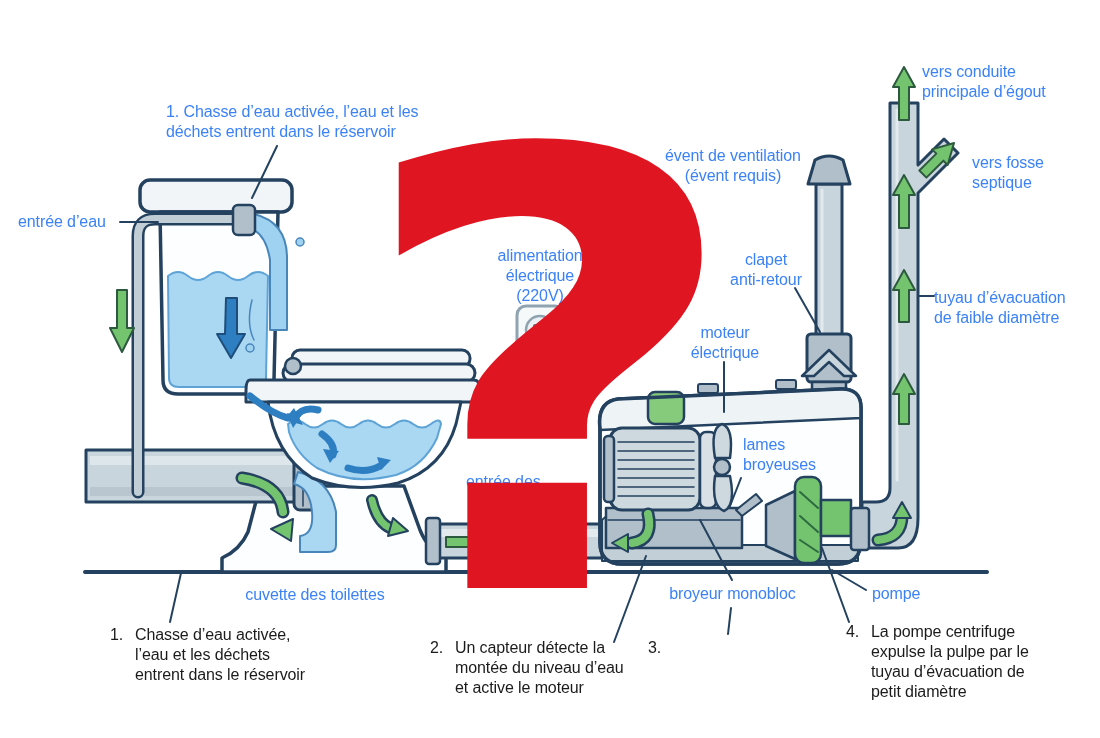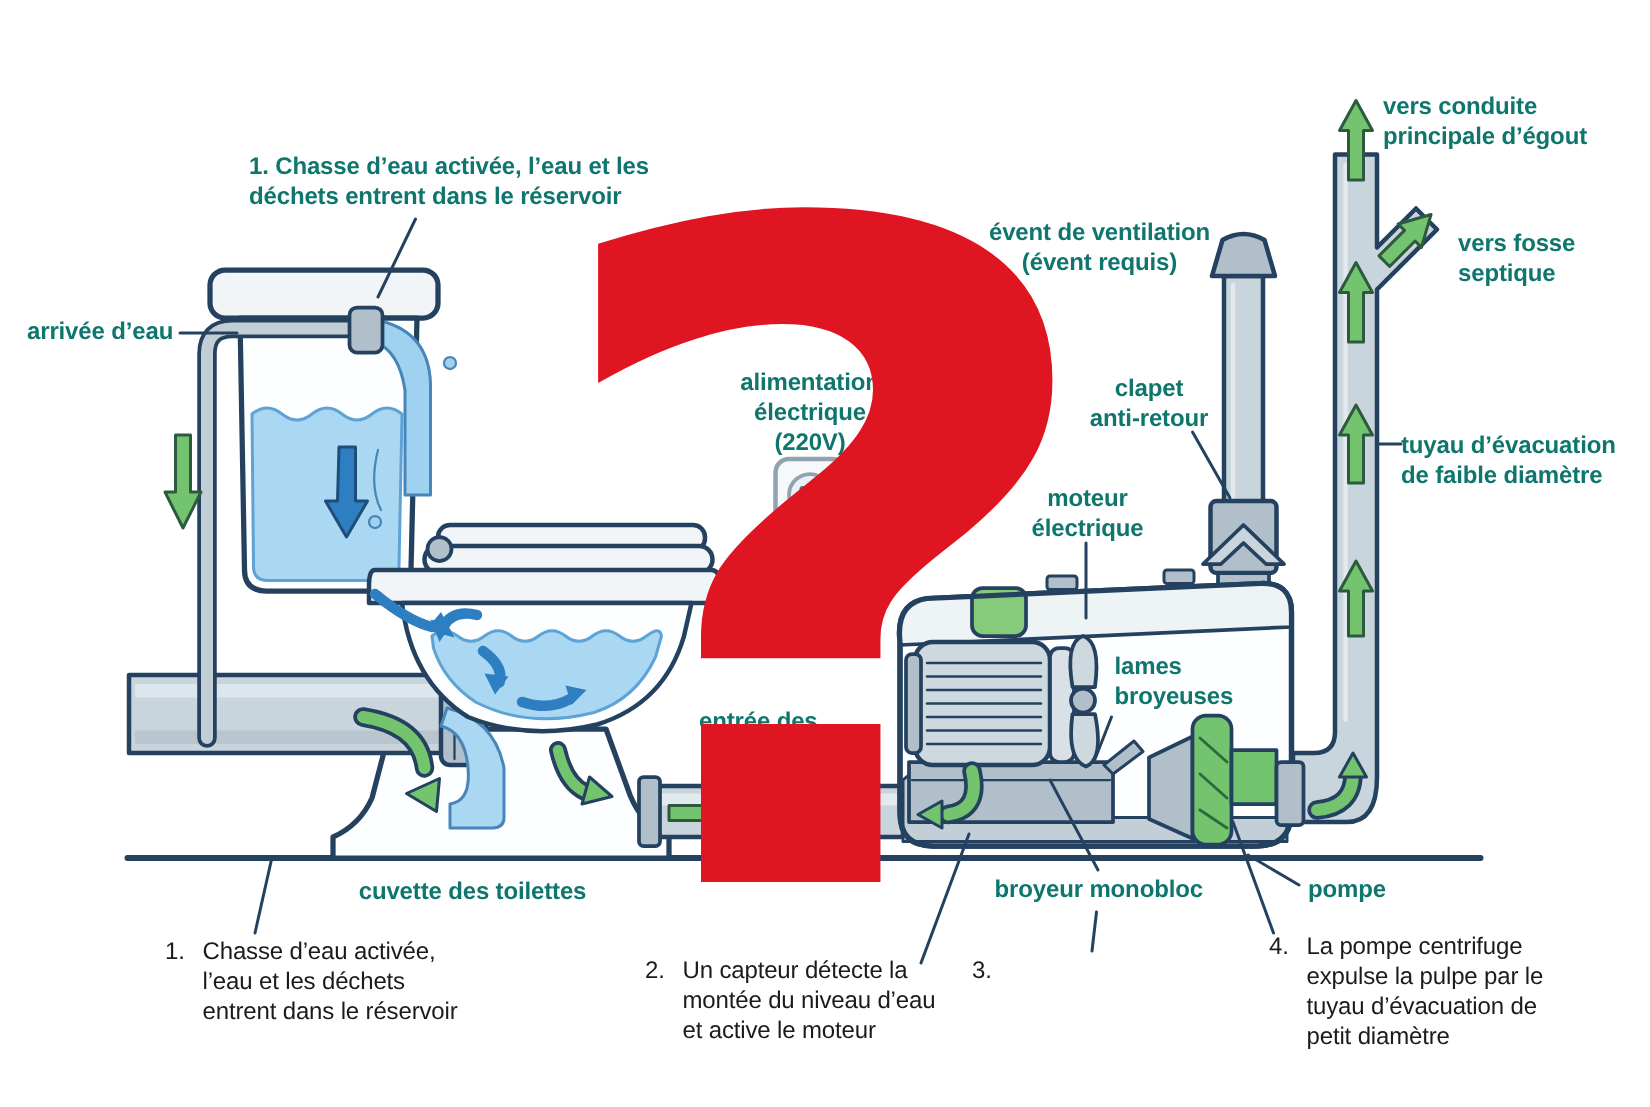--- a/index.html
+++ b/index.html
@@ -2,22 +2,22 @@
 <html><head>
 <meta charset="utf-8">
 <style>
   html,body{margin:0;padding:0;background:#fff;}
   .stage{position:relative;width:1100px;height:738px;background:#ffffff;overflow:hidden;
          font-family:"Liberation Sans",sans-serif;}
   .layer{position:absolute;left:0;top:0;width:1100px;height:738px;}
   .art{z-index:10;}
   .labels{z-index:20;pointer-events:none;}
   .qlayer{z-index:30;pointer-events:none;}
-  .lbl{position:absolute;font-size:16px;line-height:20px;color:#0f766e;
-       white-space:pre-line;letter-spacing:-0.1px;font-weight:bold;}
+  .lbl{position:absolute;font-size:16px;line-height:20px;color:#3b82f6;
+       white-space:pre-line;letter-spacing:-0.1px;}
   .center{text-align:center;}
   .step{position:absolute;display:flex;font-size:16px;line-height:20px;color:#1b1b1b;letter-spacing:-0.1px;}
   .step .num{flex:0 0 25px;}
   .step .txt{white-space:pre-line;}
 </style>
 </head>
 <body>
 
 <div class="stage">
 
@@ -198,21 +198,21 @@
       <line x1="731" y1="608" x2="728" y2="634"></line>
       <line x1="832" y1="570" x2="866" y2="590"></line>
       <line x1="822" y1="548" x2="849" y2="622"></line>
       <line x1="181" y1="573" x2="170" y2="622"></line>
     </g>
   </svg>
 
   <div class="layer labels">
     <div class="lbl" style="left:166px;top:102px;">1. Chasse d’eau activée, l’eau et les
 déchets entrent dans le réservoir</div>
-    <div class="lbl" style="left:18px;top:212px;">arrivée d’eau</div>
+    <div class="lbl" style="left:18px;top:212px;">entrée d’eau</div>
     <div class="lbl center" style="left:468px;top:246px;width:144px;">alimentation
 électrique
 (220V)</div>
     <div class="lbl center" style="left:658px;top:146px;width:150px;">évent de ventilation
 (évent requis)</div>
     <div class="lbl center" style="left:706px;top:250px;width:120px;">clapet
 anti-retour</div>
     <div class="lbl center" style="left:665px;top:323px;width:120px;">moteur
 électrique</div>
     <div class="lbl" style="left:922px;top:62px;">vers conduite

